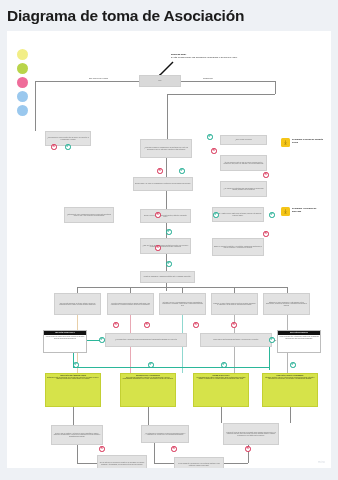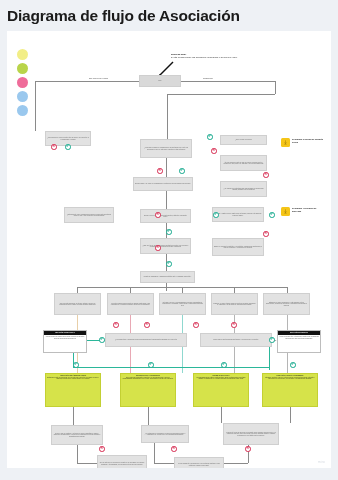--- a/index.html
+++ b/index.html
@@ -86,21 +86,21 @@
   .callout b { font-size: 2.3px; }
   .arrowimg { position: absolute; }
   .watermark {
     position: absolute; right: 6px; bottom: 4px;
     font-size: 3px; color: #d2d7de; letter-spacing: 0.3px;
   }
 </style>
 </head>
 <body>
 
-<div id="page-title">Diagrama de flujo de Asociación</div>
+<div id="page-title">Diagrama de toma de Asociación</div>
 
 <div id="canvas">
 
   <div class="dot" style="top:18px;  background:#f2ee86;"></div>
   <div class="dot" style="top:32px;  background:#b9d44a;"></div>
   <div class="dot" style="top:46px;  background:#ef6c9a;"></div>
   <div class="dot" style="top:60px;  background:#9ac8ee;"></div>
   <div class="dot" style="top:74px;  background:#9ac8ee;"></div>
 
   <div class="callout" style="left:164px; top:22px; width:135px;">

